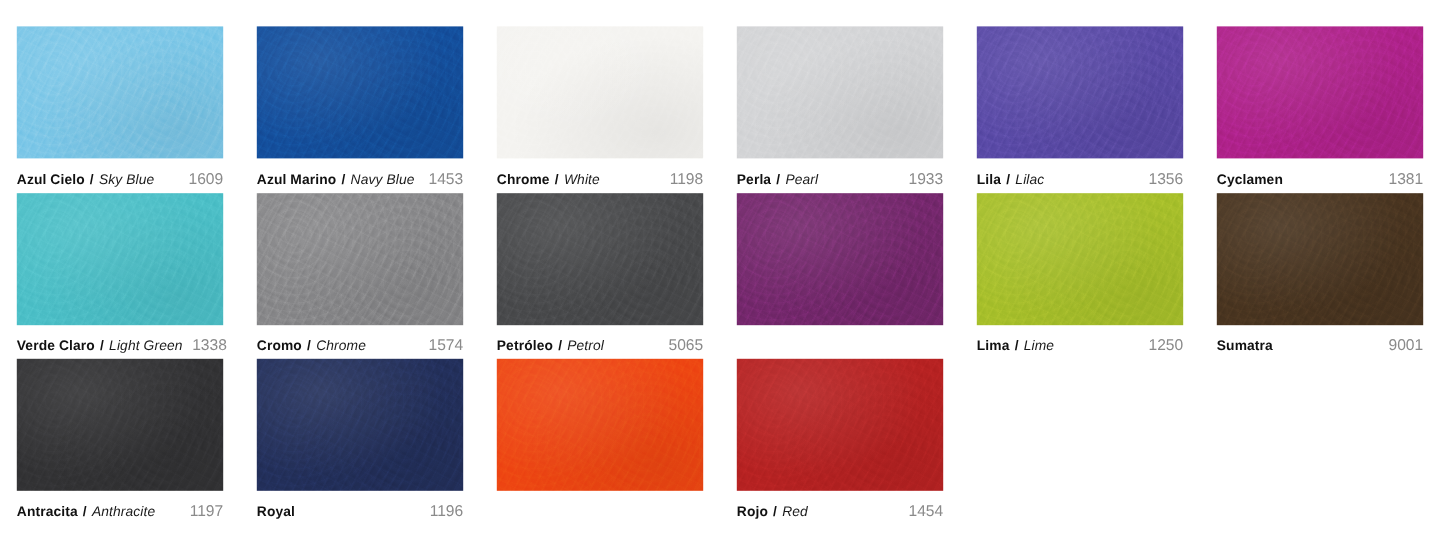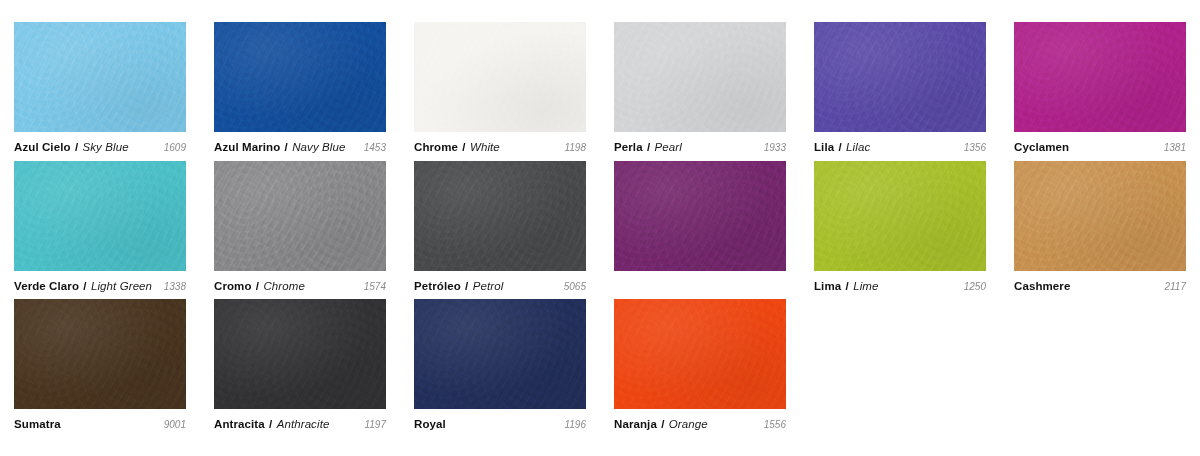--- a/index.html
+++ b/index.html
@@ -106,25 +106,24 @@
     color: #111111;
     padding: 0 1px;
   }
   .swatch-name-en {
     font-style: italic;
     font-weight: normal;
     color: #1a1a1a;
   }
 
   .swatch-code {
-    font-size: 10px;
+    font-size: 13px;
     line-height: 1.2;
     color: #8a8a8a;
     flex: 0 0 auto;
-    font-style: italic;
   }
 </style>
 </head>
 <body>
 
 <div class="swatch-grid">
     <div class="swatch-cell">
       <div class="swatch-chip" style="background-color: rgb(126, 200, 232);"></div>
       <div class="swatch-caption">
         <div class="swatch-names"><span class="swatch-name-es">Azul Cielo</span><span class="swatch-sep"> / </span><span class="swatch-name-en">Sky Blue</span></div>
@@ -191,27 +190,20 @@
       <div class="swatch-chip" style="background-color: rgb(118, 40, 110);"></div>
     </div>
     <div class="swatch-cell">
       <div class="swatch-chip" style="background-color: rgb(168, 192, 43);"></div>
       <div class="swatch-caption">
         <div class="swatch-names"><span class="swatch-name-es">Lima</span><span class="swatch-sep"> / </span><span class="swatch-name-en">Lime</span></div>
         <div class="swatch-code">1250</div>
       </div>
     </div>
     <div class="swatch-cell">
-      <div class="swatch-chip" style="background-color: rgb(200, 147, 82);"></div>
-      <div class="swatch-caption">
-        <div class="swatch-names"><span class="swatch-name-es">Cashmere</span></div>
-        <div class="swatch-code">2117</div>
-      </div>
-    </div>
-    <div class="swatch-cell">
       <div class="swatch-chip" style="background-color: rgb(74, 53, 32);"></div>
       <div class="swatch-caption">
         <div class="swatch-names"><span class="swatch-name-es">Sumatra</span></div>
         <div class="swatch-code">9001</div>
       </div>
     </div>
     <div class="swatch-cell">
       <div class="swatch-chip" style="background-color: rgb(51, 51, 53);"></div>
       <div class="swatch-caption">
         <div class="swatch-names"><span class="swatch-name-es">Antracita</span><span class="swatch-sep"> / </span><span class="swatch-name-en">Anthracite</span></div>
@@ -220,18 +212,21 @@
     </div>
     <div class="swatch-cell">
       <div class="swatch-chip" style="background-color: rgb(35, 48, 92);"></div>
       <div class="swatch-caption">
         <div class="swatch-names"><span class="swatch-name-es">Royal</span></div>
         <div class="swatch-code">1196</div>
       </div>
     </div>
     <div class="swatch-cell">
       <div class="swatch-chip" style="background-color: rgb(238, 71, 18);"></div>
-      <div class="swatch-caption">
-        <div class="swatch-names"><span class="swatch-name-es">Naranja</span><span class="swatch-sep"> / </span><span class="swatch-name-en">Orange</span></div>
-        <div class="swatch-code">1556</div>
+    </div>
+    <div class="swatch-cell">
+      <div class="swatch-chip" style="background-color: rgb(183, 34, 34);"></div>
+      <div class="swatch-caption">
+        <div class="swatch-names"><span class="swatch-name-es">Rojo</span><span class="swatch-sep"> / </span><span class="swatch-name-en">Red</span></div>
+        <div class="swatch-code">1454</div>
       </div>
     </div>
   </div>
 
 </body></html>

